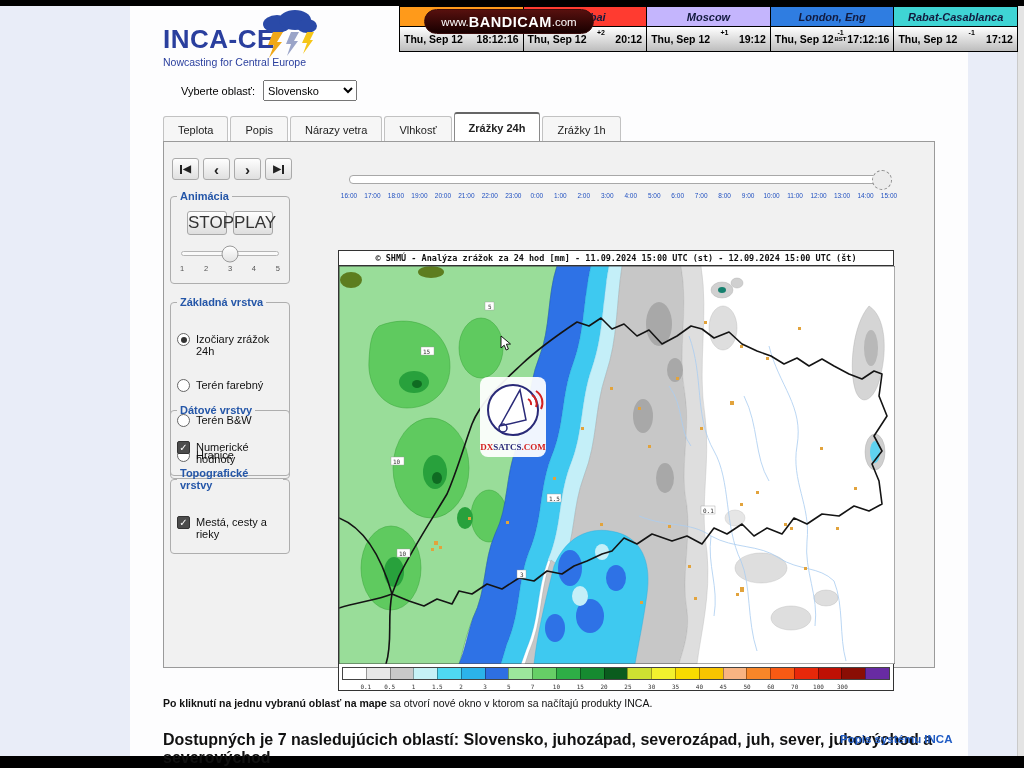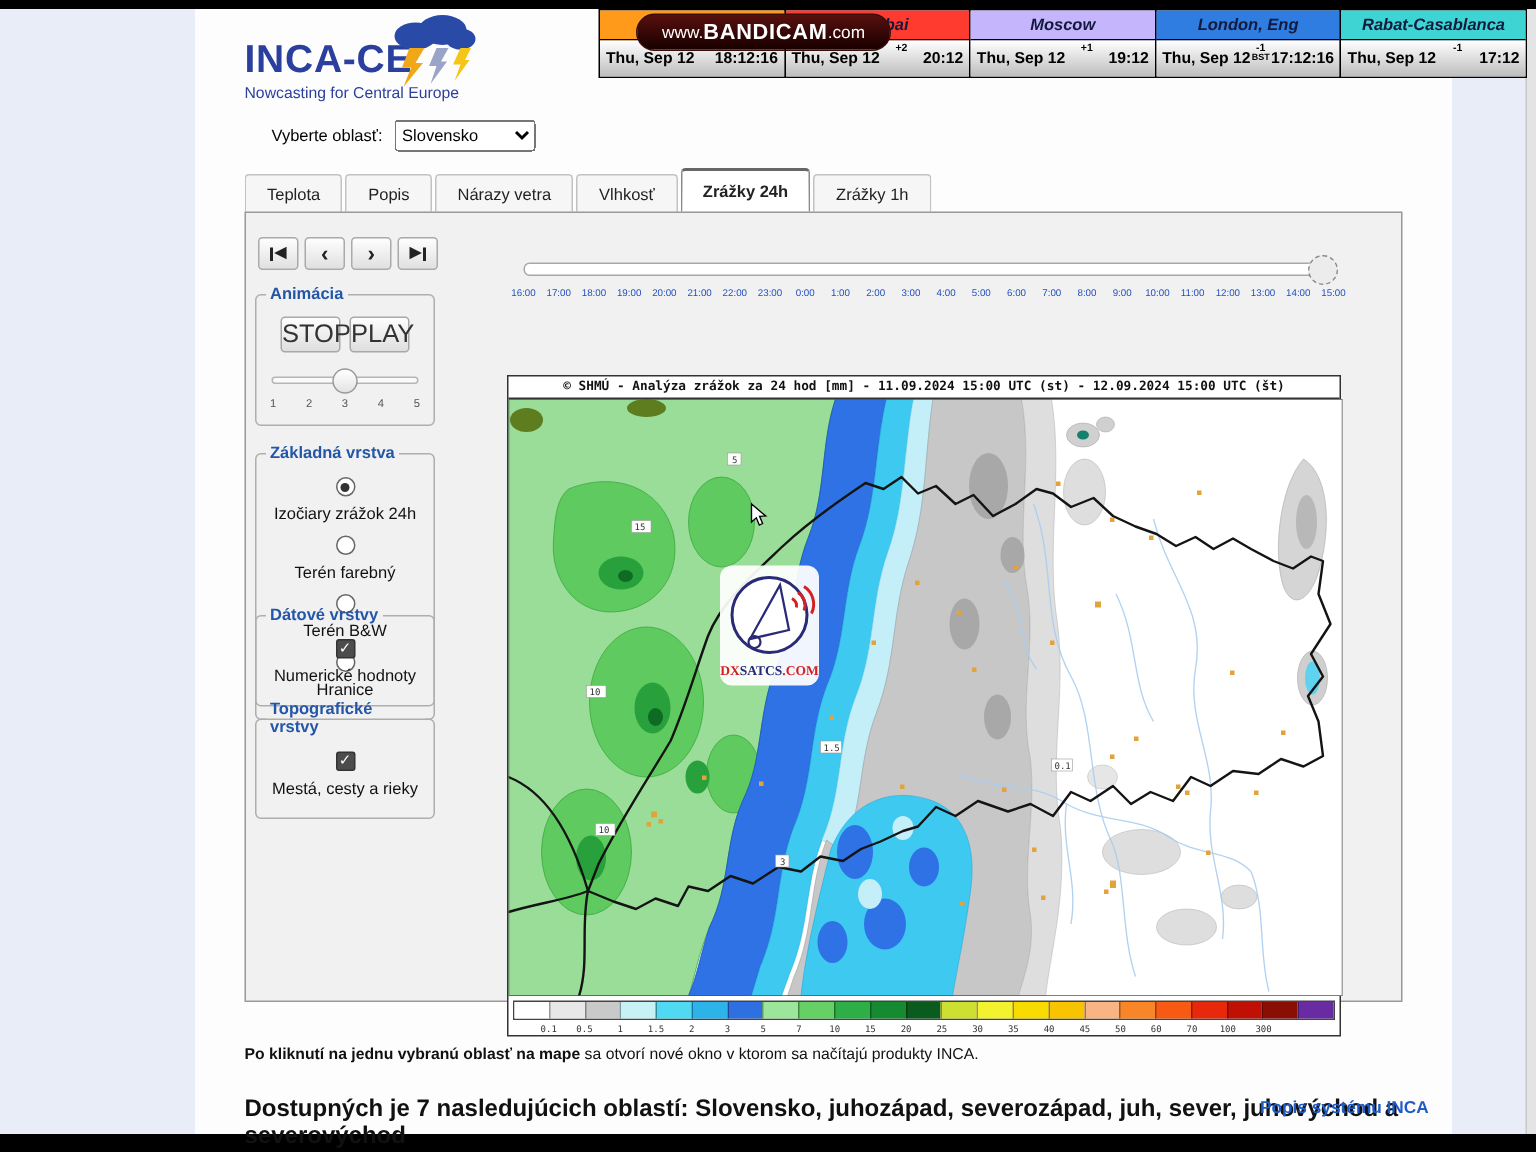--- a/index.html
+++ b/index.html
@@ -56,21 +56,21 @@
   #fs-topo { top:325px; }
   #fs-info { top:372px; }
   .btnrow { display:flex; justify-content:center; gap:6px; margin-top:6px; }
   .pbtn { width:40px; height:24px; background:linear-gradient(#fefefe,#dedede); border:1px solid #a8a8a8;
     border-radius:3px; font-size:17px; color:#333; cursor:pointer; font-family:inherit; }
   .slider { position:relative; width:98px; height:5px; background:#fafafa; border:1px solid #b5b5b5;
     border-radius:3px; margin:16px auto 2px; }
   .slider .thumb { position:absolute; left:50%; top:50%; transform:translate(-50%,-50%); width:17px; height:17px;
     border-radius:50%; background:linear-gradient(#fff,#e3e3e3); border:1px solid #9a9a9a; cursor:pointer; }
   .ticks5 { display:flex; justify-content:space-between; width:100px; margin:8px auto 0; font-size:7.5px; color:#555; }
-  .optrow { display:flex; align-items:center; gap:6px; margin:7px 0 8px; font-size:11px; color:#111;flex-direction:column; }
+  .optrow { display:flex; align-items:flex-start; gap:6px; margin:22px 0 8px; font-size:11px; color:#111; }
   .radio { width:13px; height:13px; border-radius:50%; border:1px solid #666; background:#fff; flex:none;
     display:flex; align-items:center; justify-content:center; cursor:pointer; }
   .radio.sel::after { content:""; width:6px; height:6px; border-radius:50%; background:#333; }
   .cbx { width:13px; height:13px; border-radius:2px; background:#4c4c4c; border:1px solid #333; color:#fff;
     font-size:10px; line-height:12px; text-align:center; flex:none; cursor:pointer; }
   .inforow { font-size:10px; color:#333; margin:7px 0; }
   .inforow a { color:#2e6bd0; text-decoration:none; }
 
   
   #tl-title { position:absolute; left:174px; top:14px; width:556px; text-align:center;

